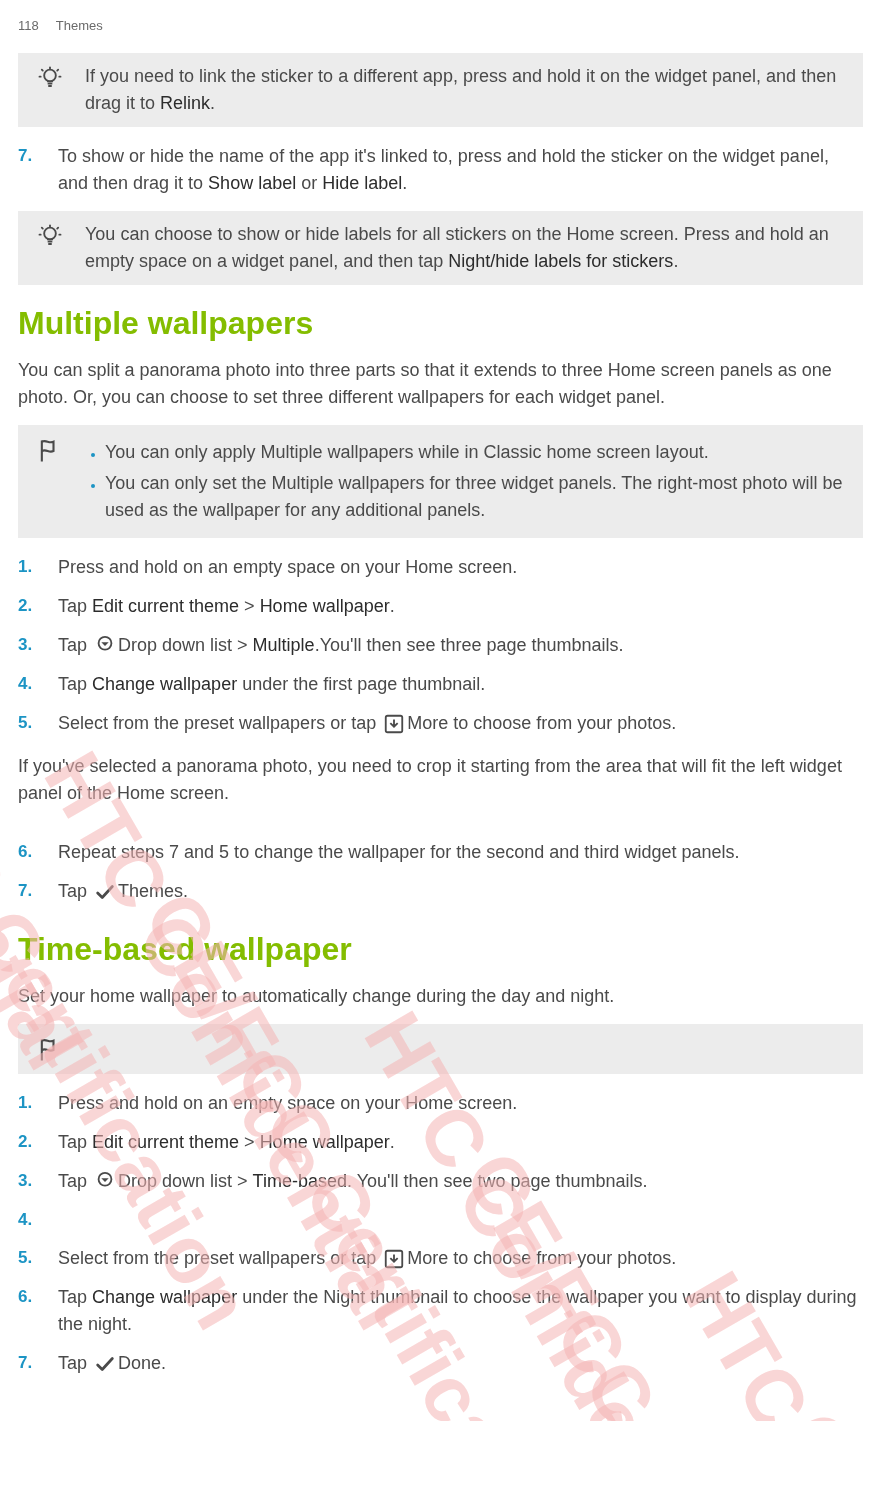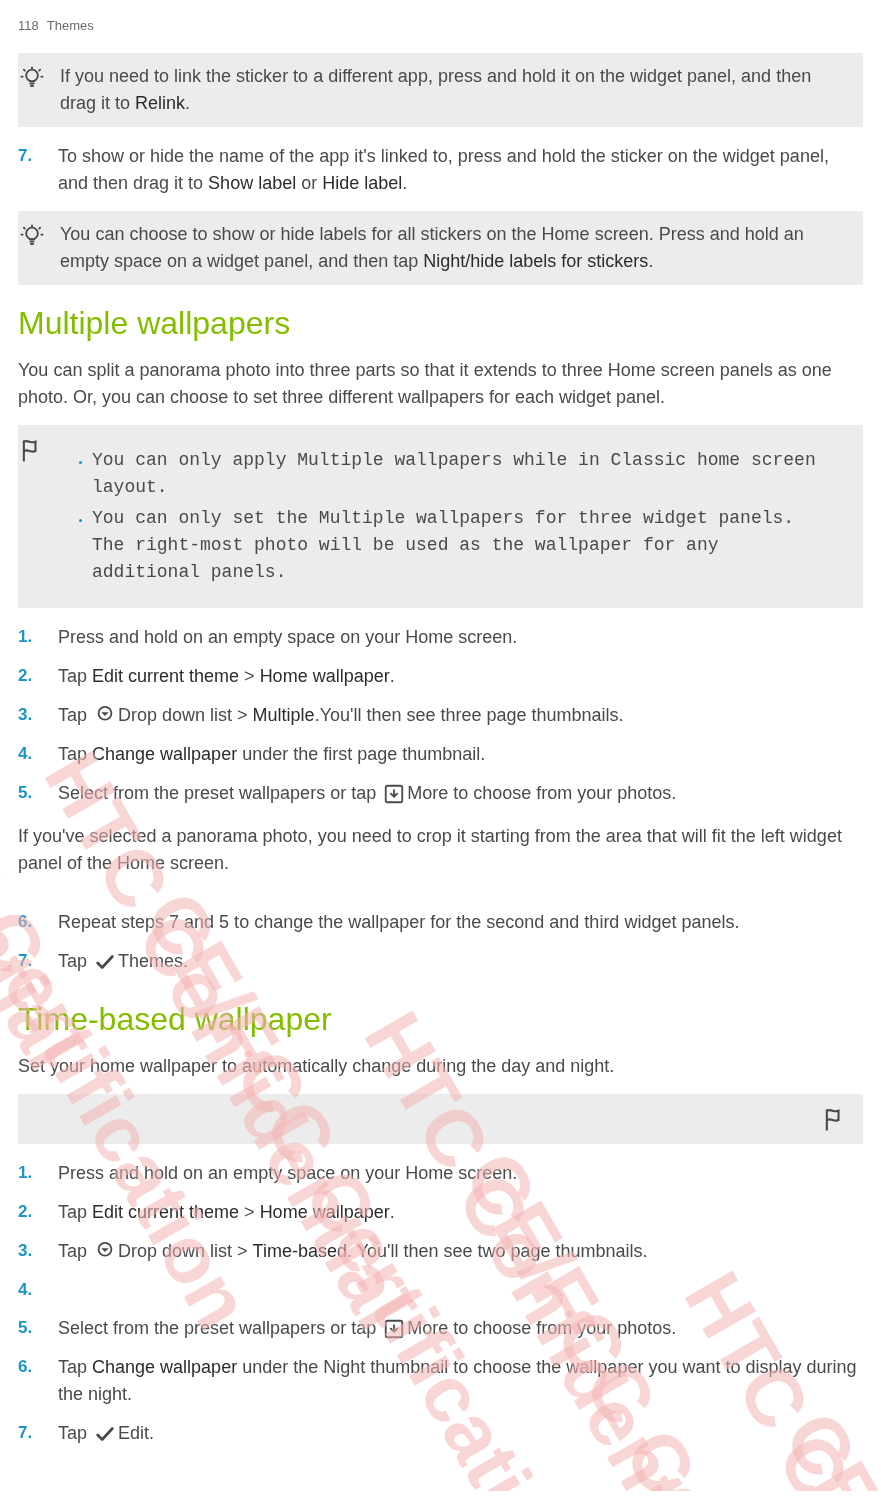--- a/index.html
+++ b/index.html
@@ -38,65 +38,63 @@
     pointer-events: none;
     user-select: none;
     line-height: 1;
   }
   .wm-confidential { transform: rotate(60deg); transform-origin: left top; }
   .wm-cert { transform: rotate(60deg); transform-origin: left top; }
 
   .header {
     display: flex;
     align-items: center;
-    gap: 8px;
+    gap: 17px;
     padding: 0 18px 14px 18px;
     font-size: 13px;
     color: #6a6a6a;
   }
   .content {
     padding: 0 18px 0 18px;
     font-size: 18px;
     line-height: 1.5;
     font-weight: 300;
   }
   .content strong, .strong { color: var(--text-dark); font-weight: 500; }
 
   .note {
     background: var(--bg-note);
     display: flex;
-    gap: 14px;
-    padding: 10px 14px 10px 0;
+    gap: 21px;
+    padding: 10px 14px 10px 18px;
     margin: 6px 0 10px 0;
-    justify-content: flex-end;
   }
   .note .icon {
     flex: 0 0 28px;
     display: flex;
     align-items: flex-start;
     justify-content: center;
     padding-top: 2px;
   }
   .note .body { flex: 1; }
   .note ul {
-    margin: 12px;
+    margin: 0;
     padding-left: 20px;
-    font-family: Liberation Mono, monospace;
   }
   .note ul li {
     margin: 4px 0;
   }
   .note ul li::marker {
     color: var(--bullet);
     font-size: 12px;
   }
 
   h2.section {
     color: var(--accent);
-    font-weight: 400;
+    font-weight: 700;
     font-size: 32px;
     margin: 14px 0 10px 0;
   }
 
   p.lead { margin: 8px 0 14px 0; }
 
   ol.steps {
     list-style: none;
     counter-reset: unused;
     padding: 0;
@@ -316,19 +314,19 @@
           <span>Tap </span><span class="strong">Change wallpaper</span><span> under the Night thumbnail to choose the wallpaper you want to display during the night.</span>
         </span>
       </li>
       <li>
         <span class="num">7.</span>
         <span class="step-body">
           <span>Tap </span><span class="inline-icon">
               <svg viewBox="0 0 24 24" fill="none" stroke="#4a4a4a" stroke-width="3" stroke-linecap="round" stroke-linejoin="round">
                 <path d="M4 13l5 5L20 6"></path>
               </svg>
-            </span><span>Edit.</span>
+            </span><span>Done.</span>
         </span>
       </li>
     </ol>
 
   </div>
 </div>
 
 </body></html>

